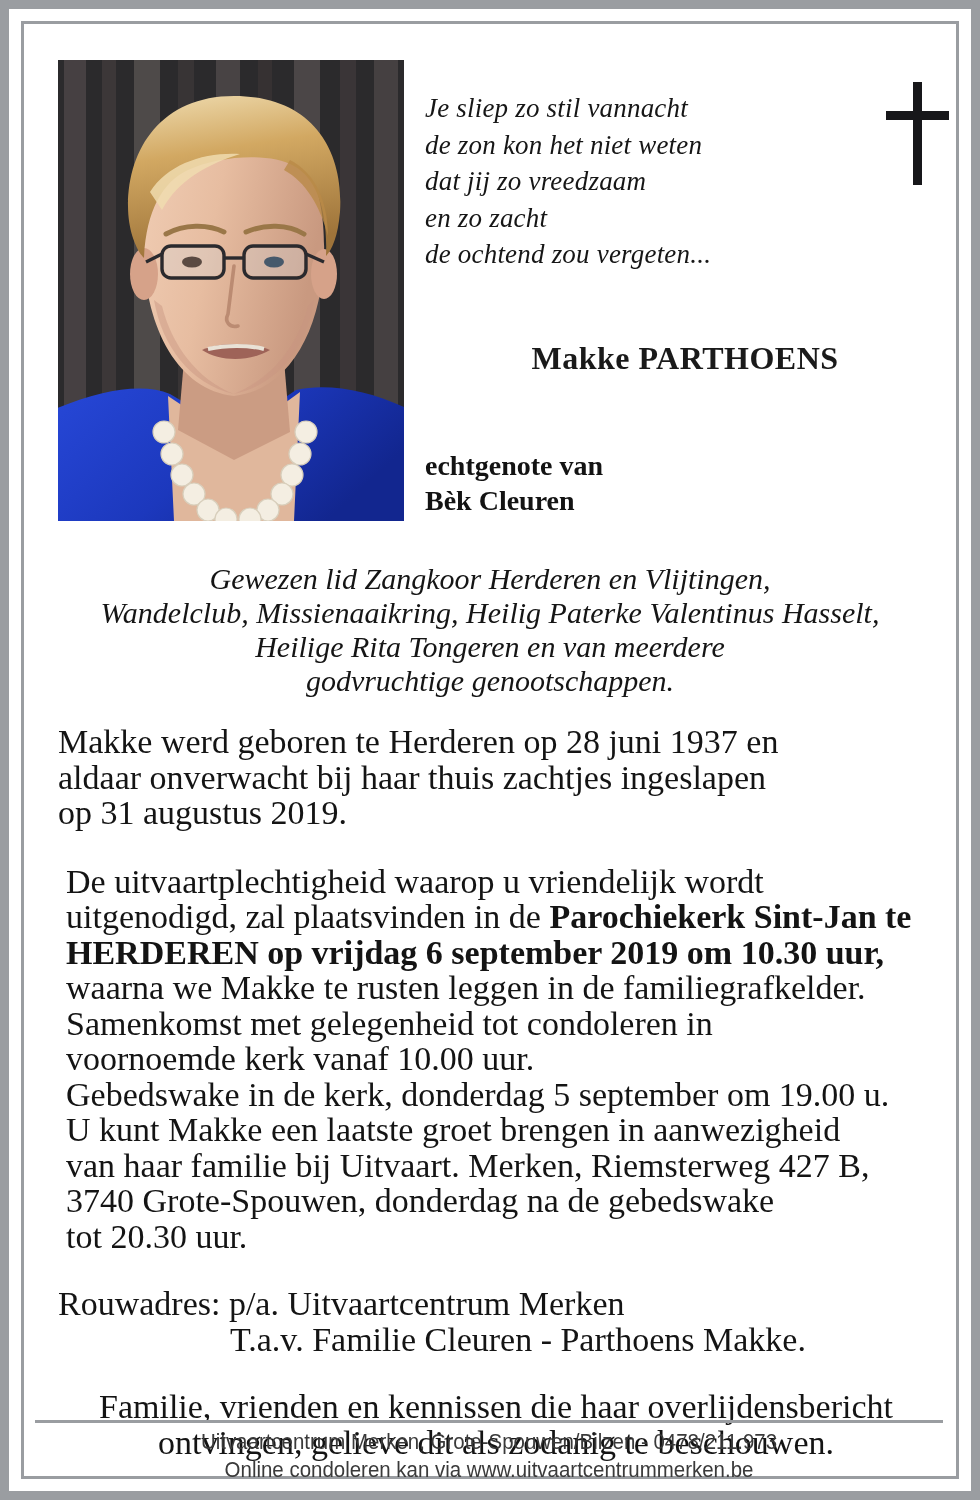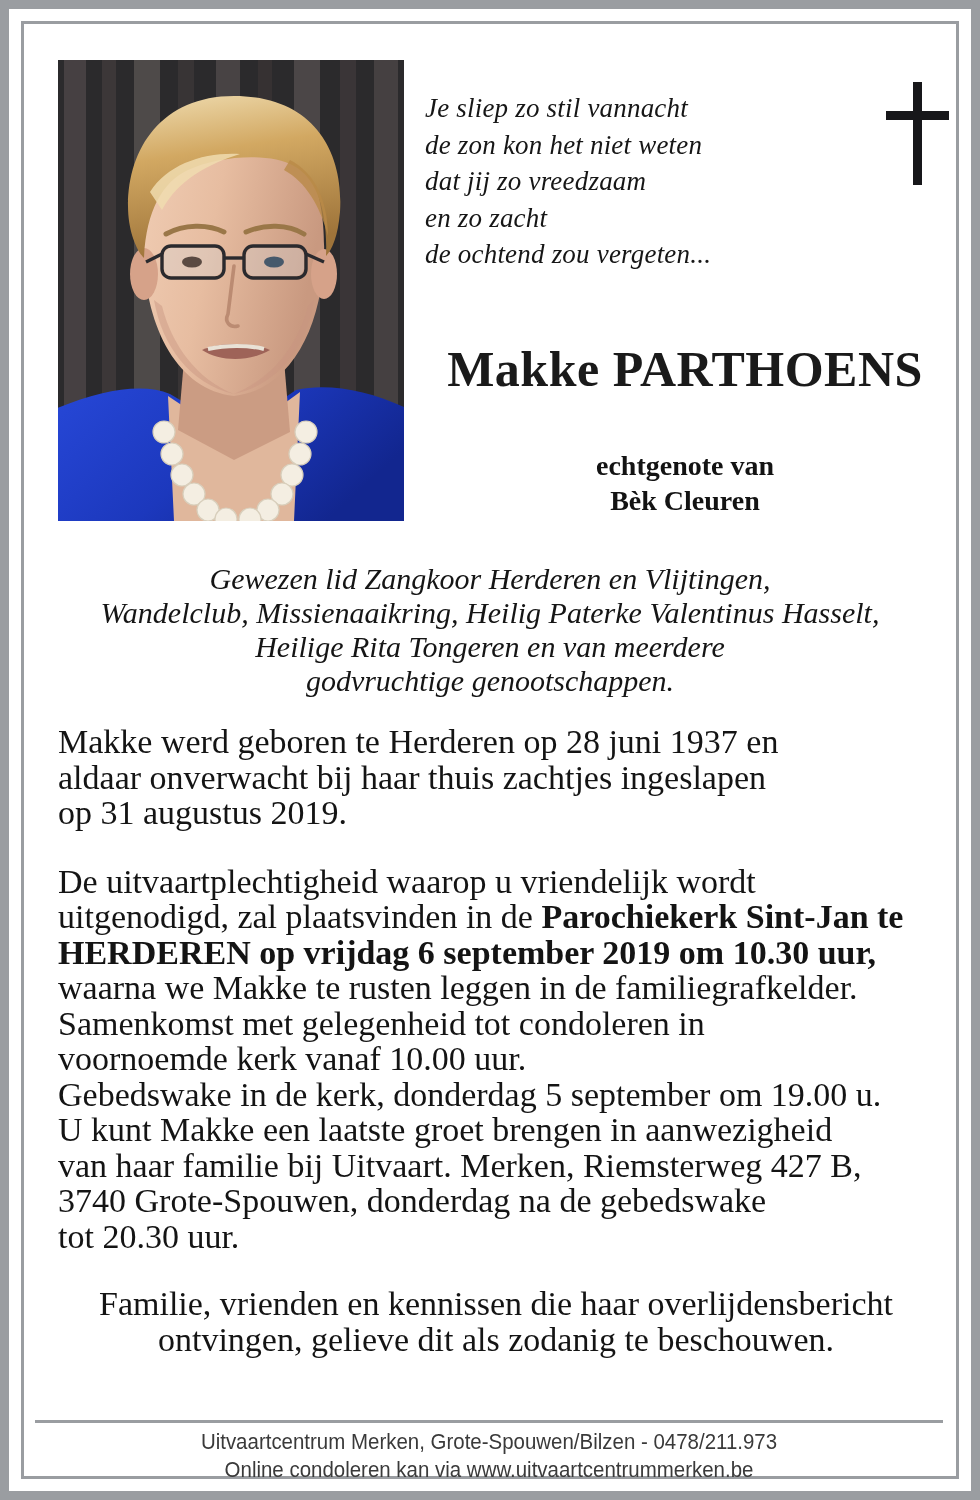--- a/index.html
+++ b/index.html
@@ -87,32 +87,31 @@
     width: 63px; height: 9px;
     background: #17171a;
   }
 
   .deceased-name {
     position: absolute;
     left: 401px;
     top: 316px;
     width: 520px;
     text-align: center;
-    font-size: 50px;
+    font-size: 32px;
     font-weight: bold;
     letter-spacing: .5px;
     color: #1a1a1a;
     white-space: nowrap;
   }
   .spouse-block {
     position: absolute;
     left: 401px;
     top: 424px;
     width: 520px;
-    text-align: center;
     font-size: 28px;
     font-weight: bold;
     line-height: 35px;
     color: #131313;
     white-space: pre-line;
   }
 
   
   .memberships {
     position: absolute;
@@ -132,21 +131,21 @@
     position: absolute;
     left: 34px;
     top: 700px;
     width: 876px;
     font-size: 34px;
     line-height: 35.5px;
     color: #141414;
   }
   .para { margin: 0; white-space: pre-line; }
   .para.birth { margin-bottom: 33px; }
-  .para.funeral { margin-bottom: 0; }
+  .para.funeral { margin-bottom: 0; margin-left: 8px; }
   .para.funeral b { font-weight: bold; }
   .para.address {
     margin-top: 32px;
     white-space: pre;
   }
   .address-line2 { display: block; padding-left: 172px; }
   .para.notice {
     margin-top: 32px;
     text-align: center;
     white-space: pre-line;
@@ -318,20 +317,21 @@
 uitgenodigd, zal plaatsvinden in de </span><b>Parochiekerk Sint-Jan te HERDEREN op vrijdag 6 september 2019 om 10.30 uur,</b><span>
 waarna we Makke te rusten leggen in de familiegrafkelder.
 Samenkomst met gelegenheid tot condoleren in
 voornoemde kerk vanaf 10.00 uur.
 Gebedswake in de kerk, donderdag 5 september om 19.00 u.
 U kunt Makke een laatste groet brengen in aanwezigheid
 van haar familie bij Uitvaart. Merken, Riemsterweg 427 B,
 3740 Grote-Spouwen, donderdag na de gebedswake
 tot 20.30 uur.</span></p>
 
+      <p class="para address"><span>Rouwadres: p/a. Uitvaartcentrum Merken</span><br><span class="address-line2">T.a.v. Familie Cleuren - Parthoens Makke.</span></p>
 
       <p class="para notice">Familie, vrienden en kennissen die haar overlijdensbericht
 ontvingen, gelieve dit als zodanig te beschouwen.</p>
     </div>
 
     <div class="footer-rule"></div>
     <div class="footer">Uitvaartcentrum Merken, Grote-Spouwen/Bilzen - 0478/211.973
 Online condoleren kan via www.uitvaartcentrummerken.be</div>
 
   </div>

